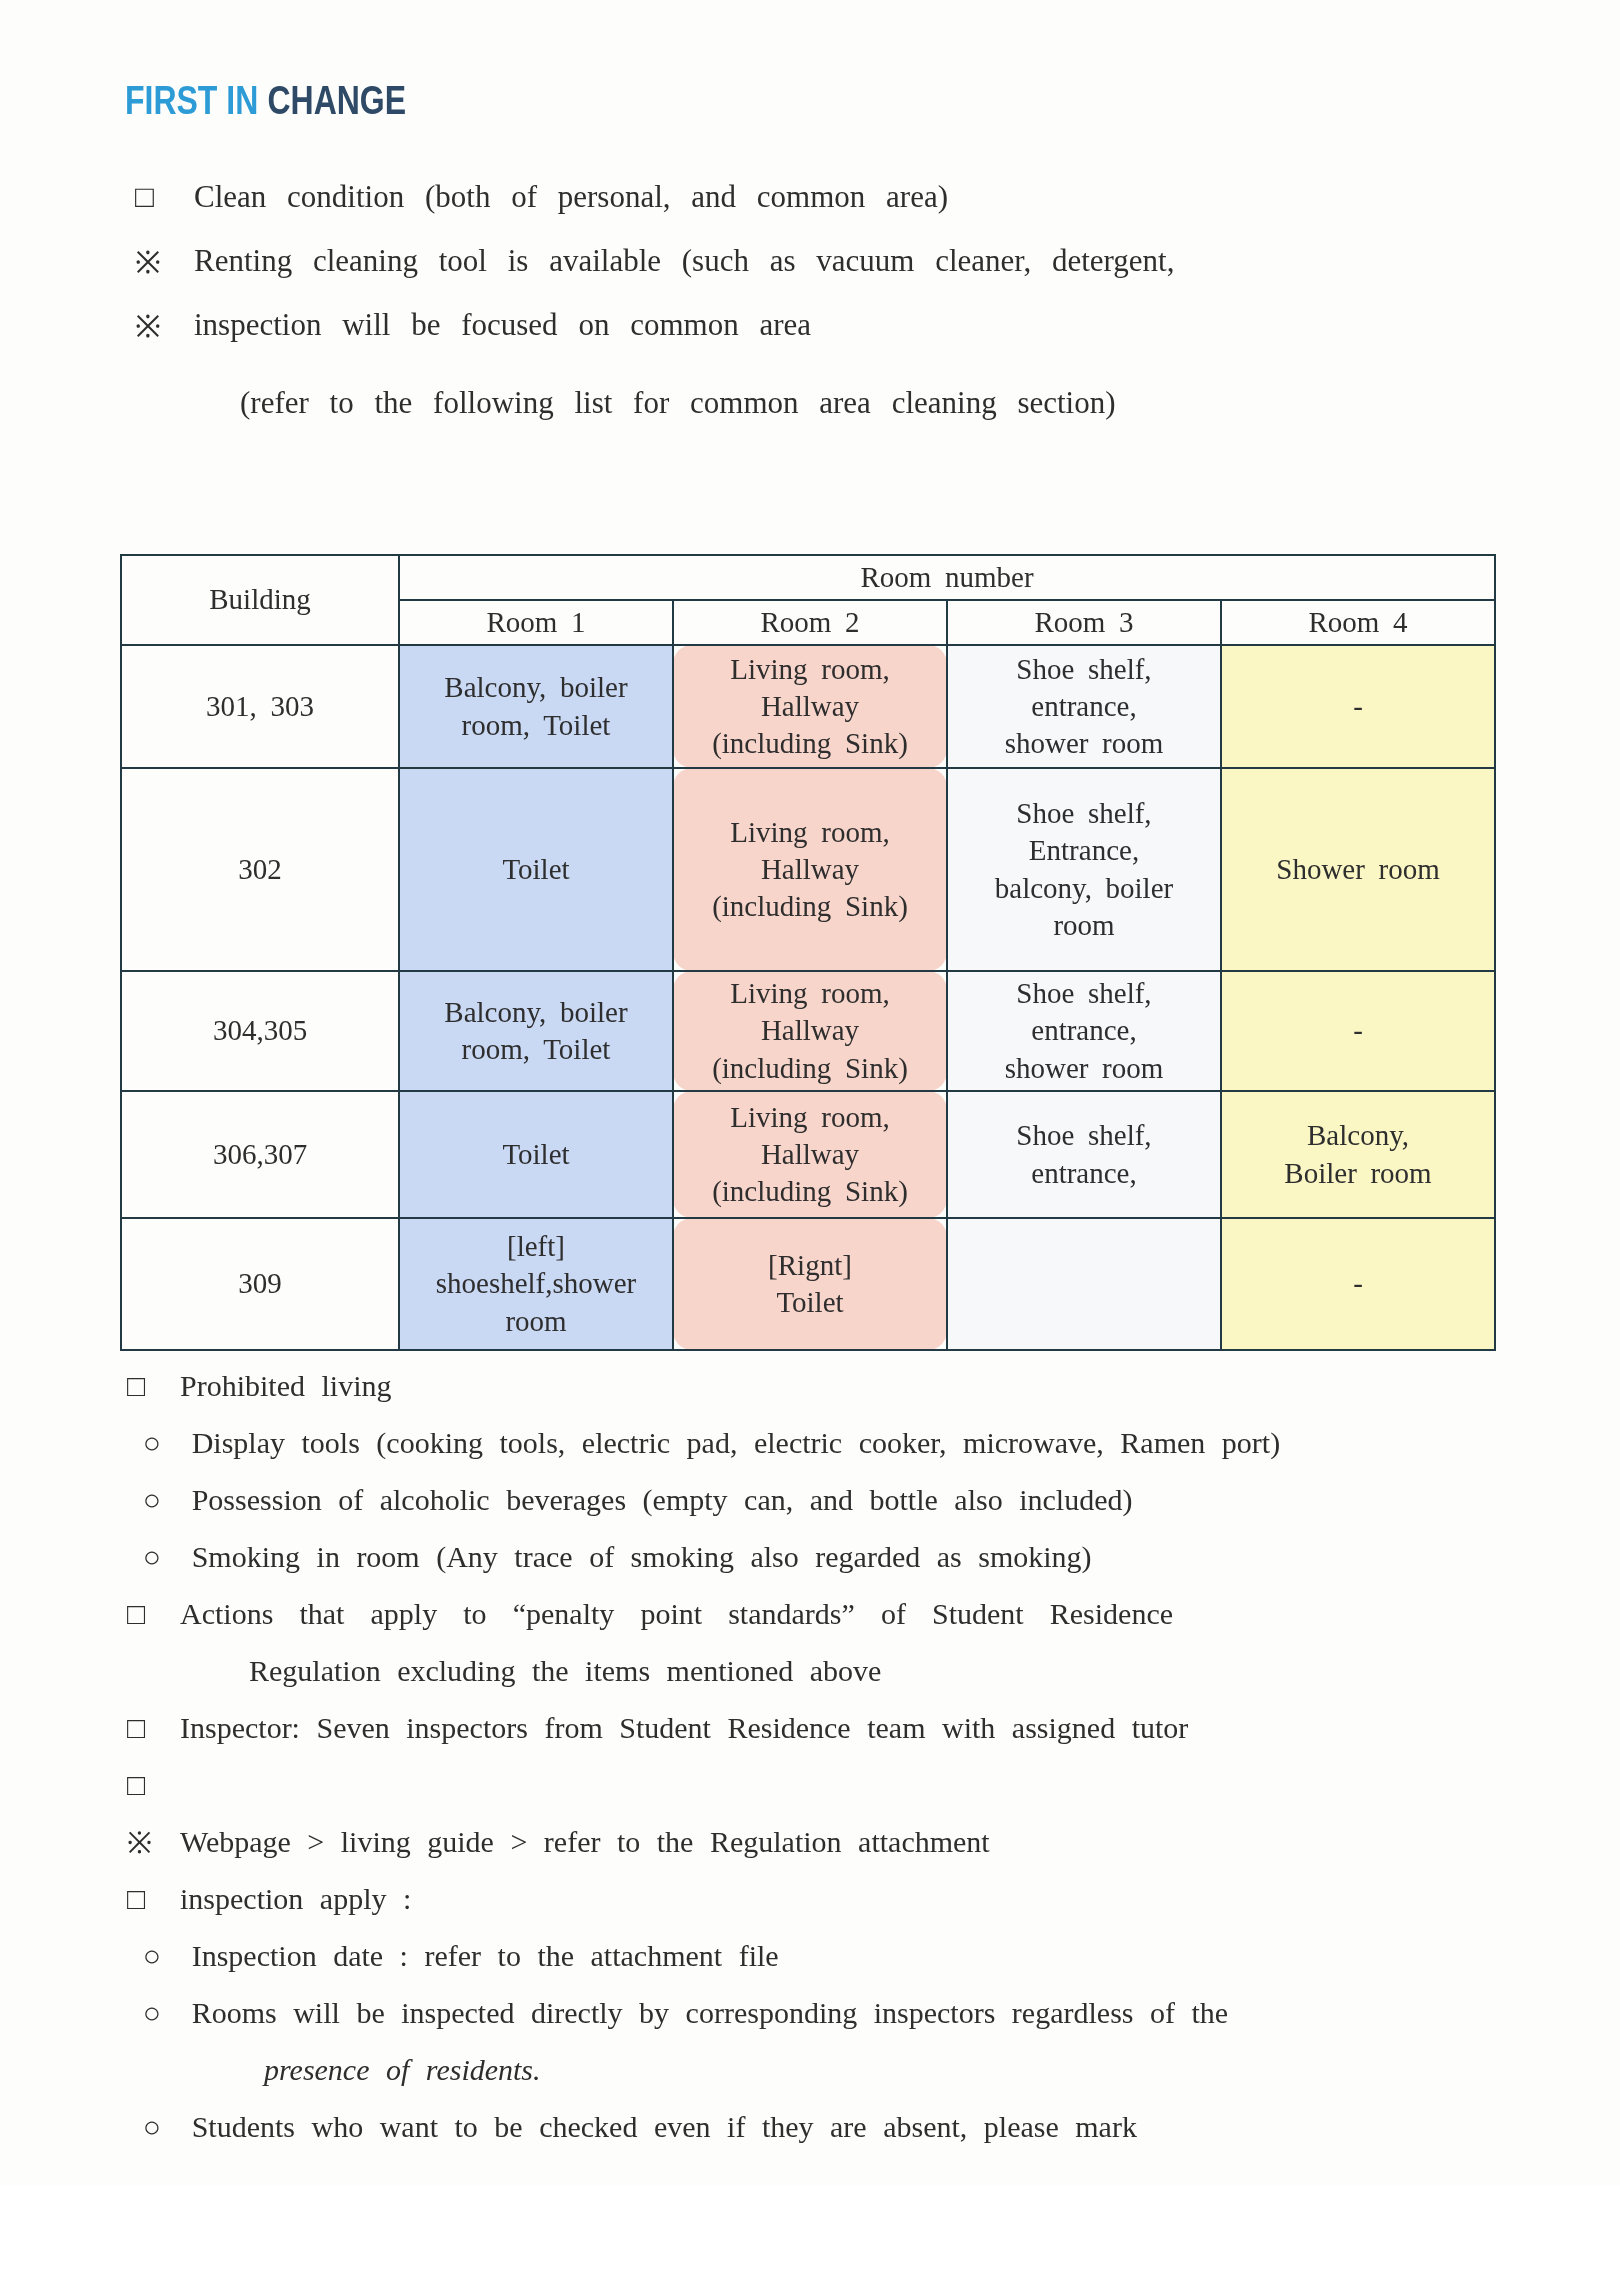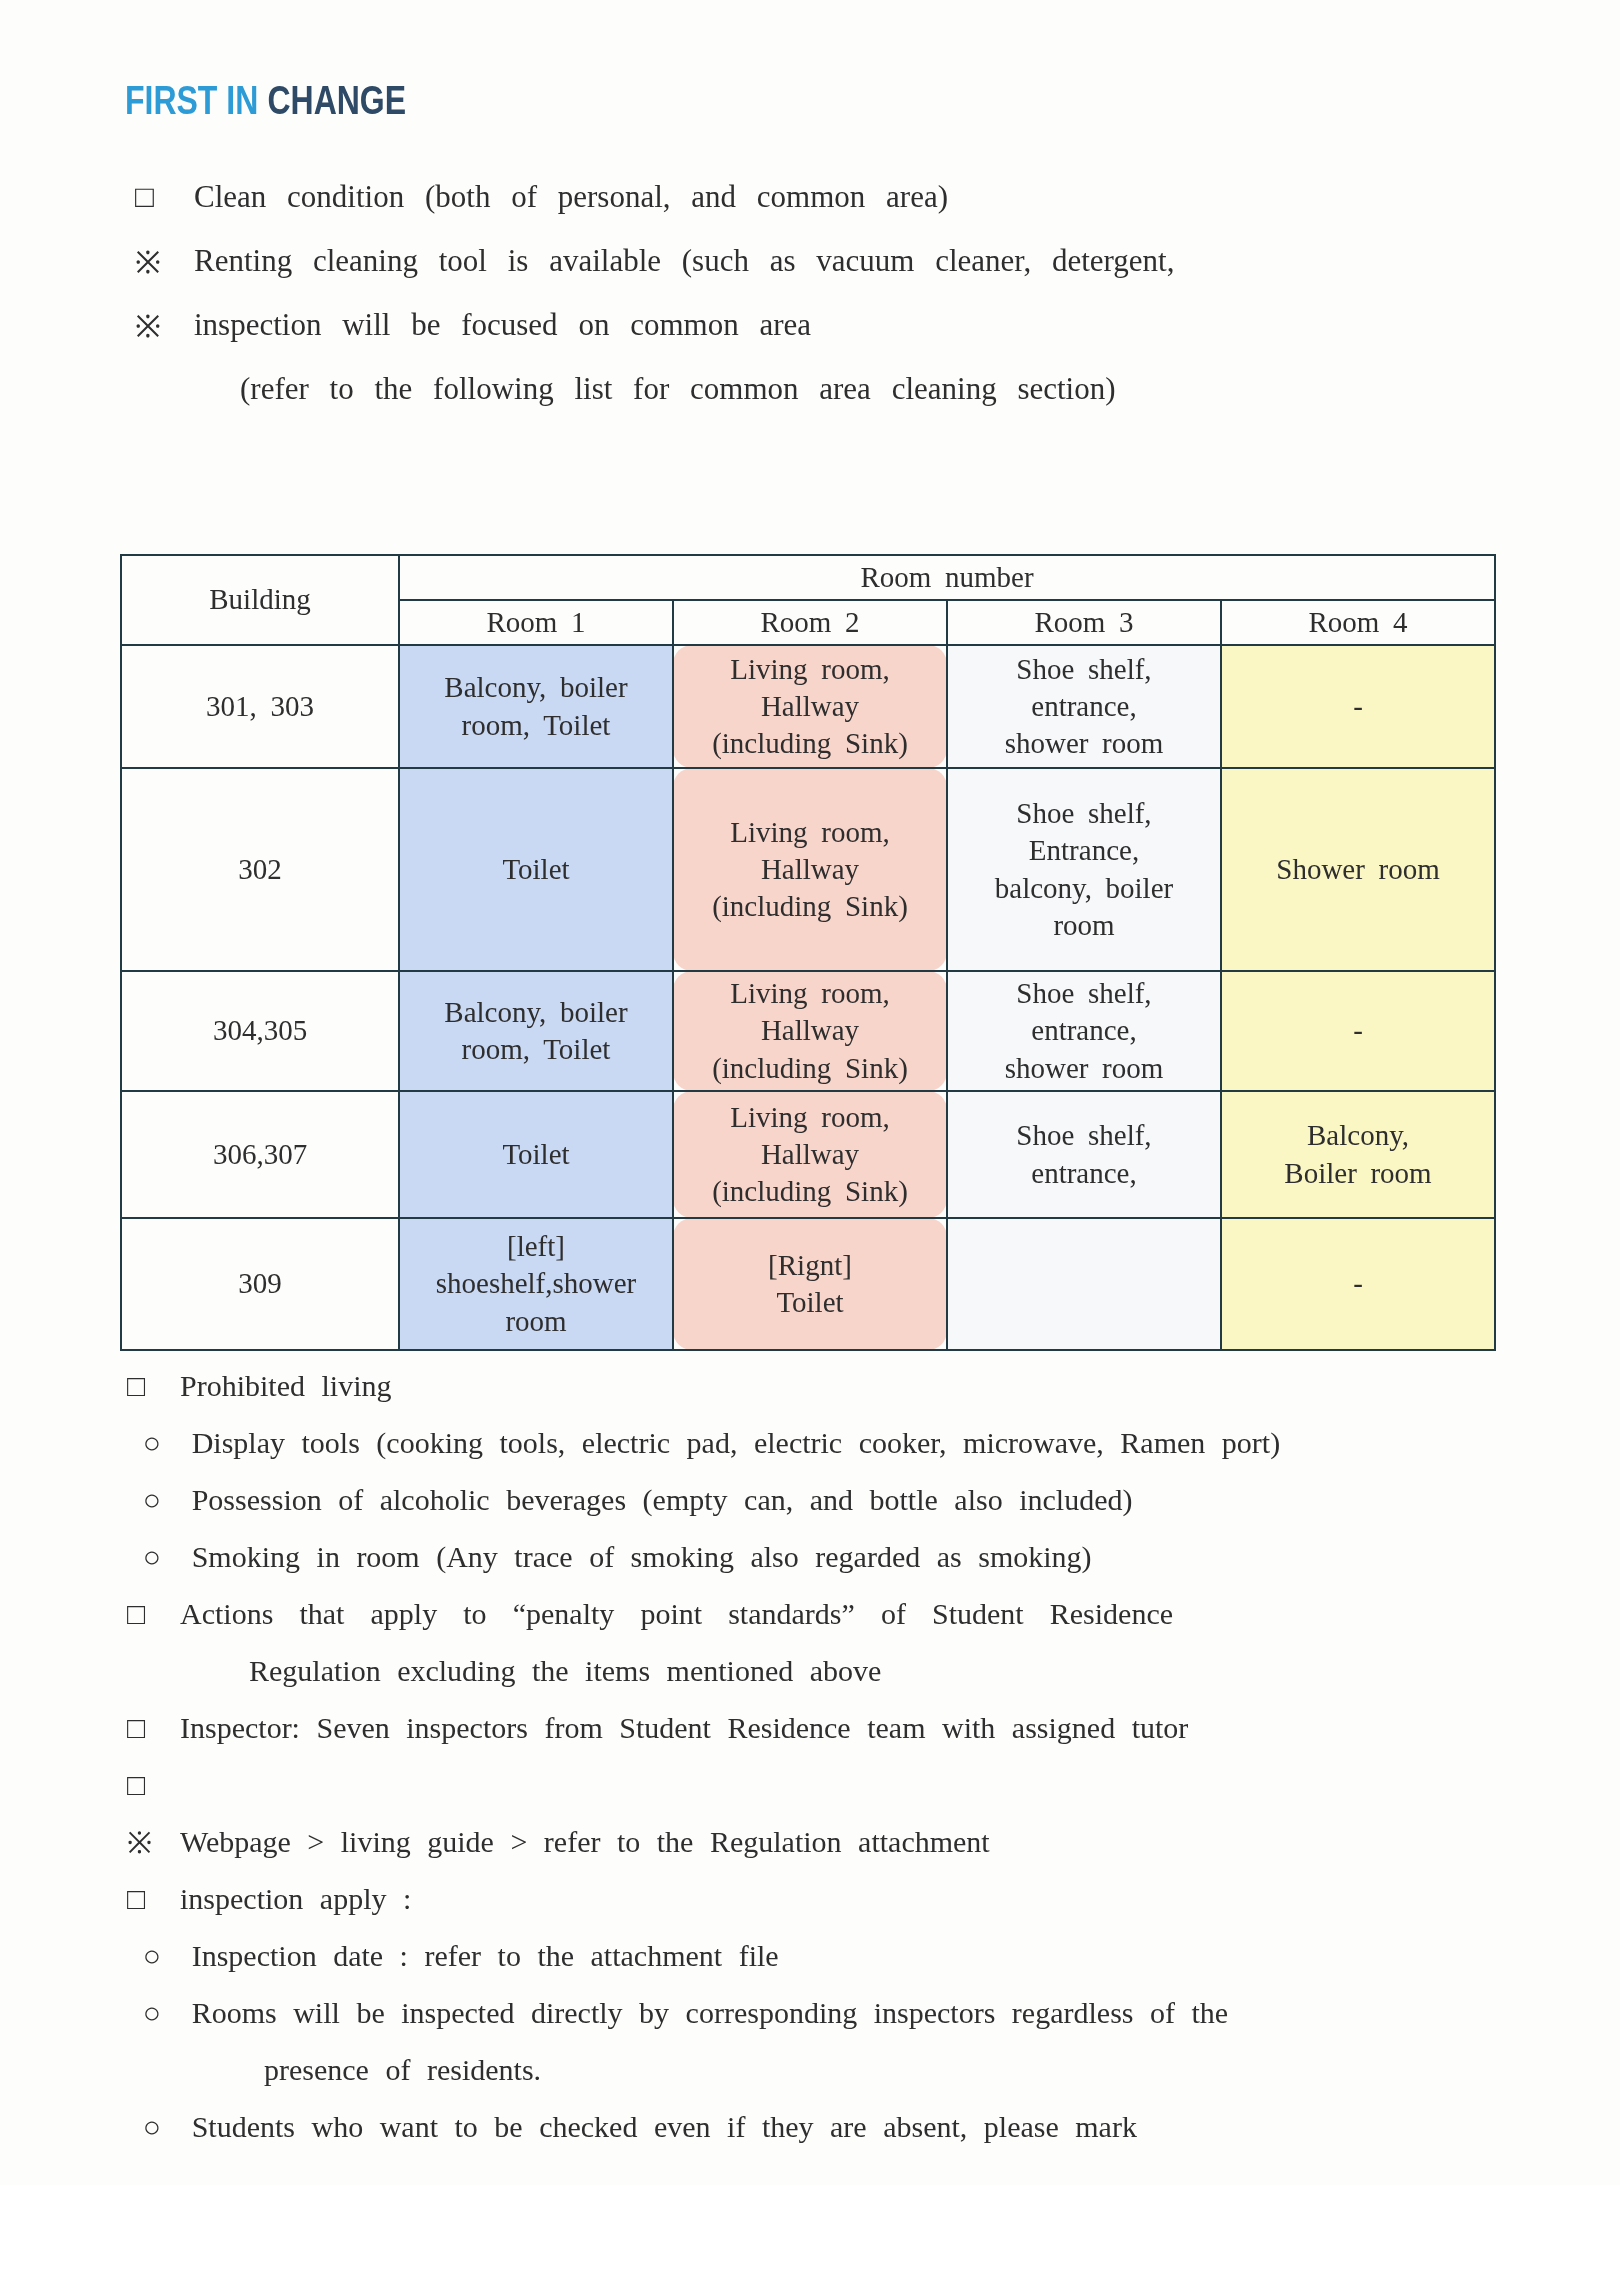--- a/index.html
+++ b/index.html
@@ -26,21 +26,21 @@
 
   
   .line { display:flex; align-items:center; white-space:nowrap; }
   .marker { display:inline-block; flex:0 0 auto; }
 
   
   .intro { position:absolute; left:135px; top:165px; font-size:31px; }
   .intro .line { height:64px; word-spacing:0.42em; }
   .intro .marker { width:59px; }
   .intro .cont-a { padding-left:71px; }
-  .intro .cont-b { padding-left:46px; }
+  .intro .cont-b { padding-left:46px;align-items:flex-end; }
 
   
   .table-wrap { position:absolute; left:120px; top:518px;margin-top:36px; }
   table.clean {
     border-collapse:collapse; table-layout:fixed;
     width:1376px; font-size:29px;
     border:2.9px solid #223a44;
   }
   table.clean th, table.clean td {
     border:2px solid #223a44;
@@ -63,21 +63,21 @@
   .c3 { background:#f6f8fa; }
   .c4 { background:#fbf7c5; }
 
   
   .body-lines { position:absolute; left:127px; top:1357px; font-size:30px; }
   .body-lines .line { height:57px; word-spacing:0.3em; }
   .body-lines .marker { width:53px; }
   .body-lines .circ { padding-left:15.7px; }
   .body-lines .circ .marker { width:49px; }
   .body-lines .cont-a { padding-left:122px; }
-  .body-lines .cont-b { padding-left:137px; }
+  .body-lines .cont-b { padding-left:137px;font-style:italic; }
   .body-lines .ws-wide { word-spacing:0.62em; }
 </style>
 </head>
 <body>
 
 <div class="page">
 
   <div class="logo">
     <span class="logo-light">FIRST IN</span><span class="logo-dark">CHANGE</span>
   </div>

